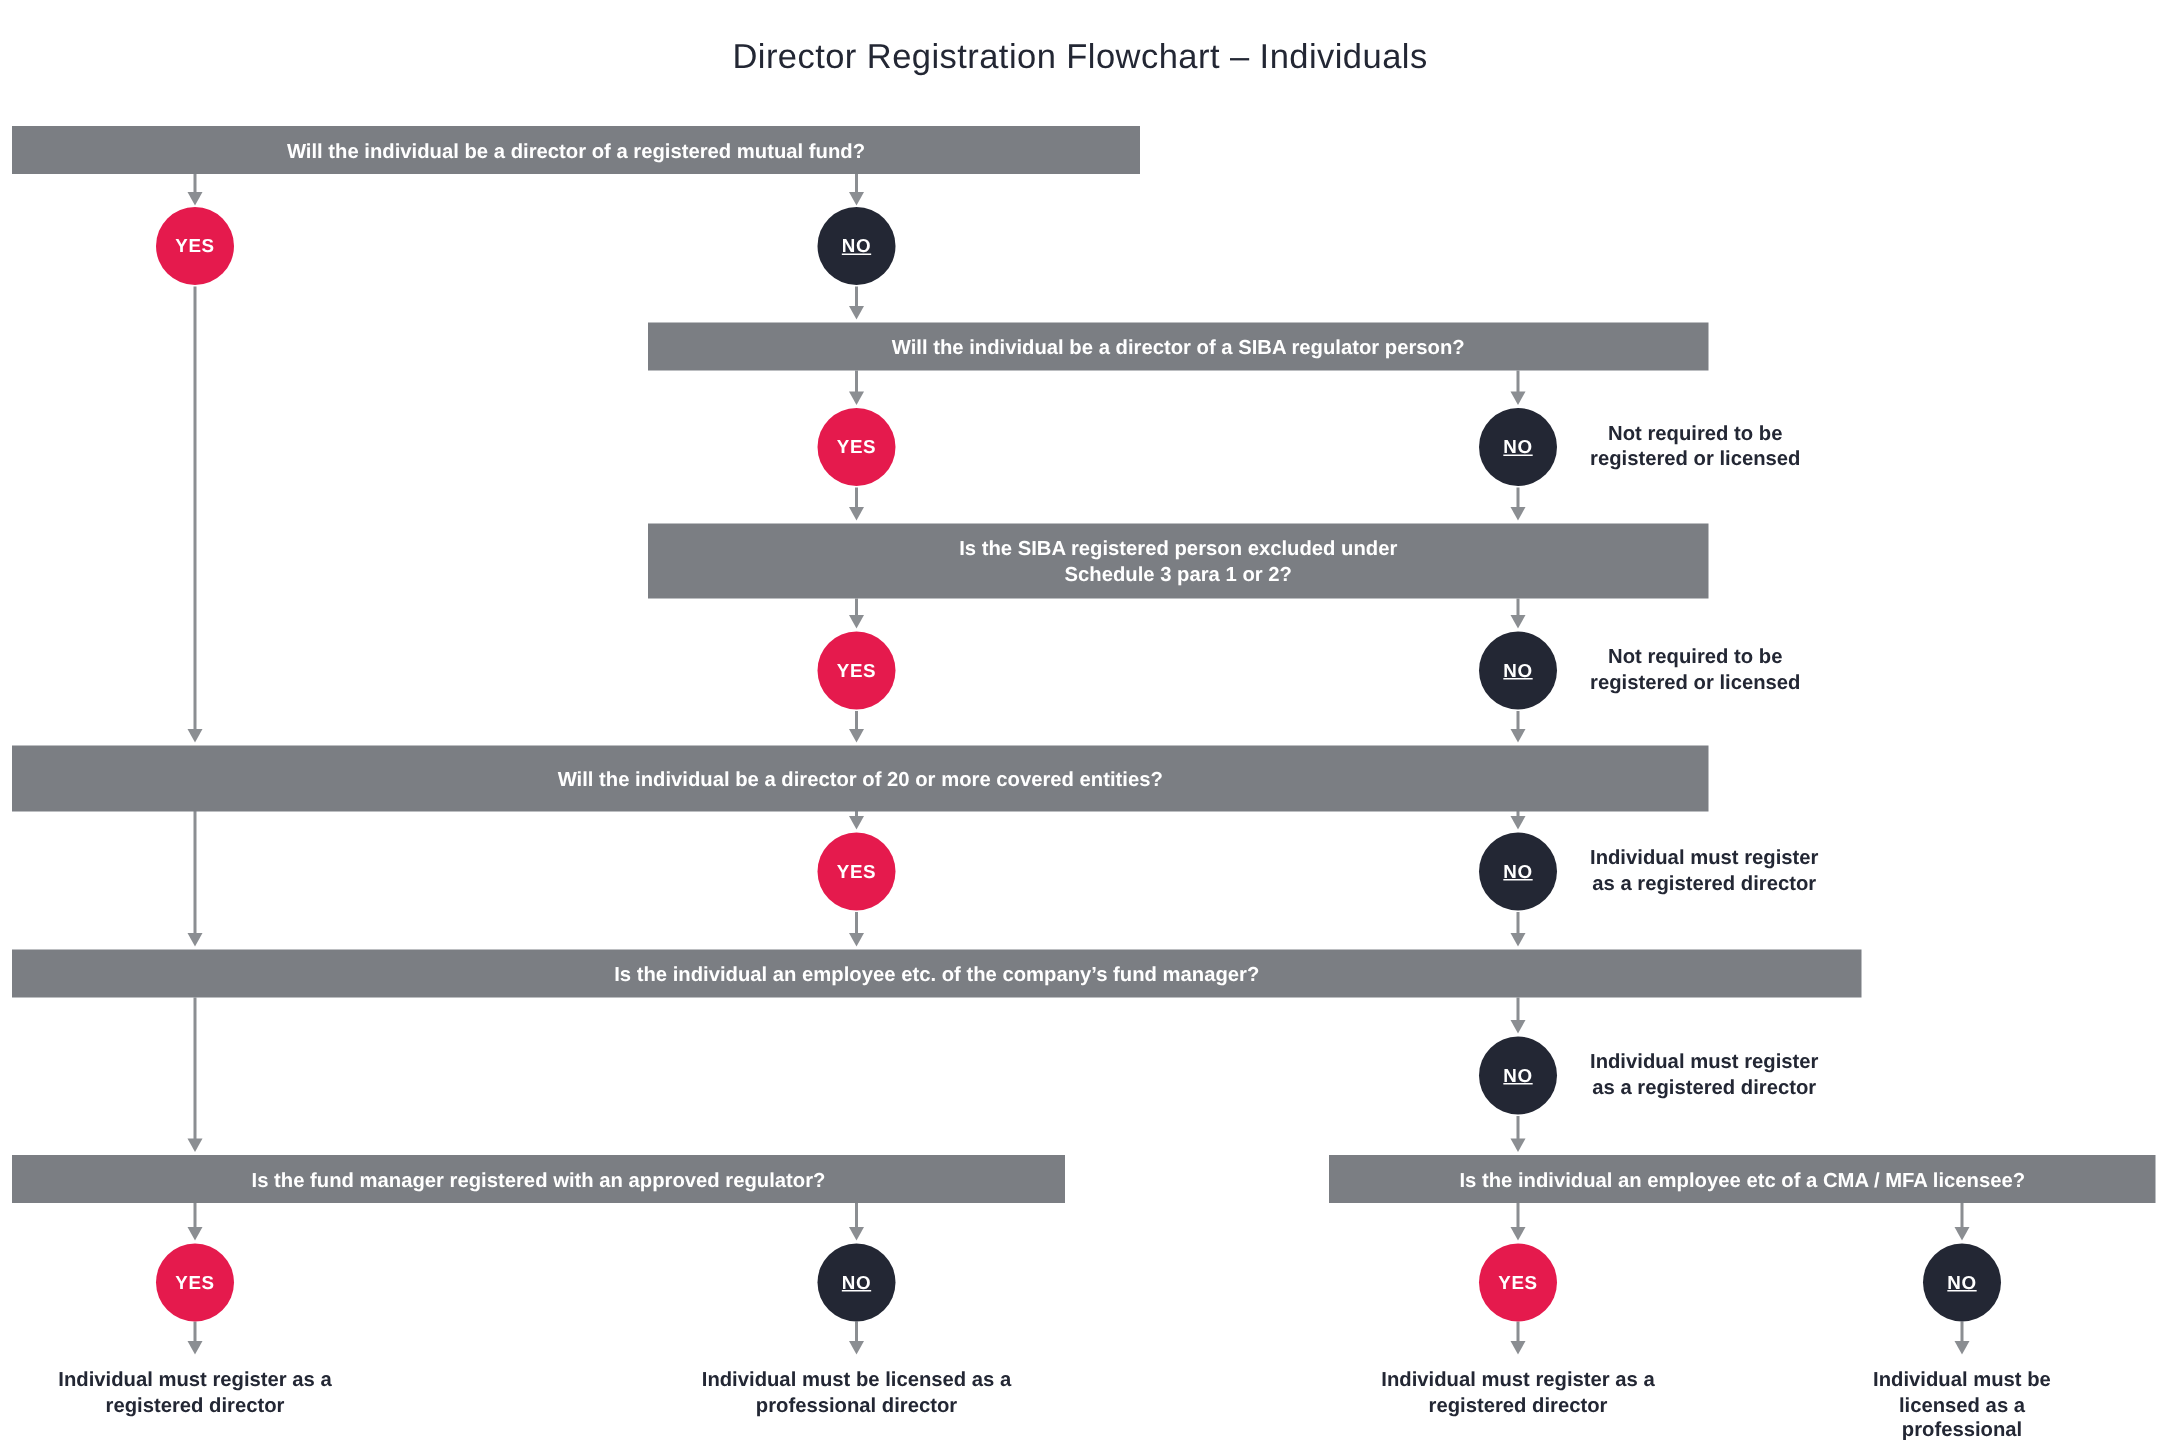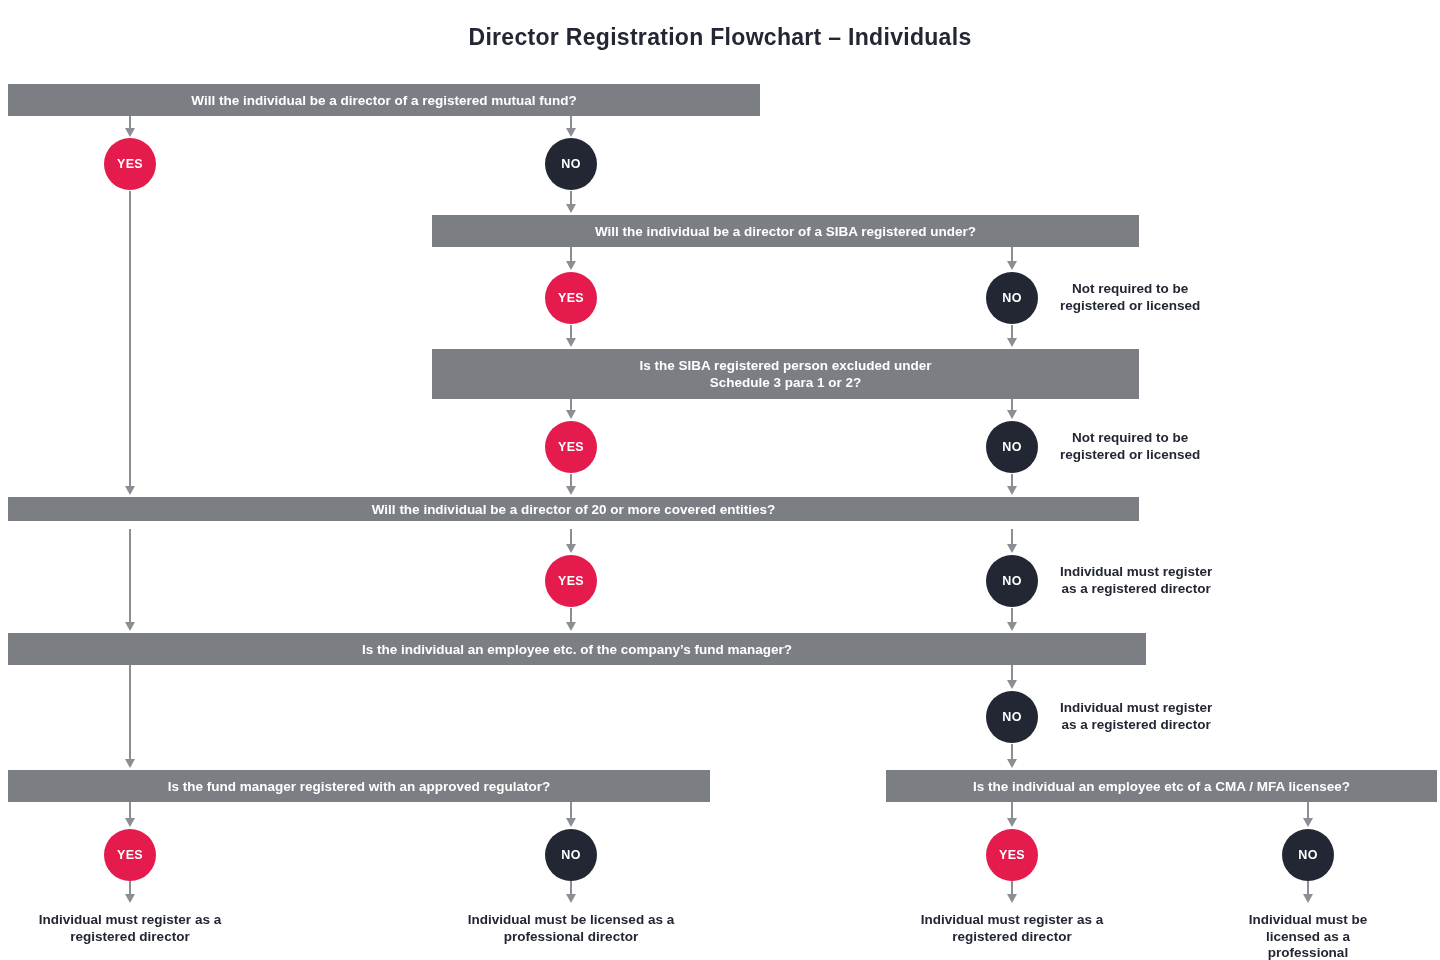--- a/index.html
+++ b/index.html
@@ -15,21 +15,21 @@
     background: #ffffff;
     overflow: hidden;
   }
   .title {
     position: absolute;
     top: 24px;
     left: 0;
     width: 100%;
     text-align: center;
     font-size: 23px;
-    font-weight: bold;
+    font-weight: normal;
     color: #232734;
     letter-spacing: 0.3px;
   }
   .q {
     position: absolute;
     background: #7b7e83;
     color: #ffffff;
     font-size: 13.5px;
     font-weight: bold;
     line-height: 17px;
@@ -48,21 +48,21 @@
     border-radius: 50%;
     display: flex;
     align-items: center;
     justify-content: center;
     color: #ffffff;
     font-size: 12.5px;
     font-weight: bold;
     letter-spacing: 0.4px;
   }
   .circle.yes { background: #e51a4d; }
-  .circle.no  { background: #232734; }
+  .circle.no  { background: #232734; text-decoration: underline; }
   .note {
     position: absolute;
     color: #232734;
     font-size: 13.5px;
     font-weight: bold;
     line-height: 16.5px;
     white-space: pre-line;
     text-align: center;
   }
   .outcome {
@@ -211,25 +211,25 @@
     </div>
     <div class="conn" style="left: 1302px; top: 802px; height: 25px;">
       <div class="stem" style="height: 17px; background: rgb(139, 142, 146);"></div>
       <div class="head" style="border-top-color: rgb(139, 142, 146);"></div>
     </div>
     <div class="conn" style="left: 1302px; top: 881px; height: 22px;">
       <div class="stem" style="height: 14px; background: rgb(139, 142, 146);"></div>
       <div class="head" style="border-top-color: rgb(139, 142, 146);"></div>
     </div>
     <div class="q" style="left: 8px; top: 84px; width: 752px; height: 32px; background: rgb(123, 126, 131); color: rgb(255, 255, 255);">Will the individual be a director of a registered mutual fund?</div>
-    <div class="q" style="left: 432px; top: 215px; width: 707px; height: 32px; background: rgb(123, 126, 131); color: rgb(255, 255, 255);">Will the individual be a director of a SIBA registered under?</div>
+    <div class="q" style="left: 432px; top: 215px; width: 707px; height: 32px; background: rgb(123, 126, 131); color: rgb(255, 255, 255);">Will the individual be a director of a SIBA regulator person?</div>
     <div class="q" style="left: 432px; top: 349px; width: 707px; height: 50px; background: rgb(123, 126, 131); color: rgb(255, 255, 255);">Is the SIBA registered person excluded under
 Schedule 3 para 1 or 2?</div>
-    <div class="q" style="left: 8px; top: 497px; width: 1131px; height: 24px; background: rgb(123, 126, 131); color: rgb(255, 255, 255);">Will the individual be a director of 20 or more covered entities?</div>
-    <div class="q" style="left: 8px; top: 633px; width: 1138px; height: 32px; background: rgb(123, 126, 131); color: rgb(255, 255, 255);">Is the individual an employee etc. of the company’s fund manager?</div>
+    <div class="q" style="left: 8px; top: 497px; width: 1131px; height: 44px; background: rgb(123, 126, 131); color: rgb(255, 255, 255);">Will the individual be a director of 20 or more covered entities?</div>
+    <div class="q" style="left: 8px; top: 633px; width: 1233px; height: 32px; background: rgb(123, 126, 131); color: rgb(255, 255, 255);">Is the individual an employee etc. of the company’s fund manager?</div>
     <div class="q" style="left: 886px; top: 770px; width: 551px; height: 32px; background: rgb(123, 126, 131); color: rgb(255, 255, 255);">Is the individual an employee etc of a CMA / MFA licensee?</div>
     <div class="q" style="left: 8px; top: 770px; width: 702px; height: 32px; background: rgb(123, 126, 131); color: rgb(255, 255, 255);">Is the fund manager registered with an approved regulator?</div>
     <div class="circle yes" style="left: 104px; top: 138px; background: rgb(229, 26, 77);">YES</div>
     <div class="circle no" style="left: 545px; top: 138px; background: rgb(35, 39, 52);">NO</div>
     <div class="circle yes" style="left: 545px; top: 272px; background: rgb(229, 26, 77);">YES</div>
     <div class="circle no" style="left: 986px; top: 272px; background: rgb(35, 39, 52);">NO</div>
     <div class="note" style="left: 1060px; top: 281px; color: rgb(35, 39, 52);">Not required to be
 registered or licensed</div>
     <div class="circle yes" style="left: 545px; top: 421px; background: rgb(229, 26, 77);">YES</div>
     <div class="circle no" style="left: 986px; top: 421px; background: rgb(35, 39, 52);">NO</div>

